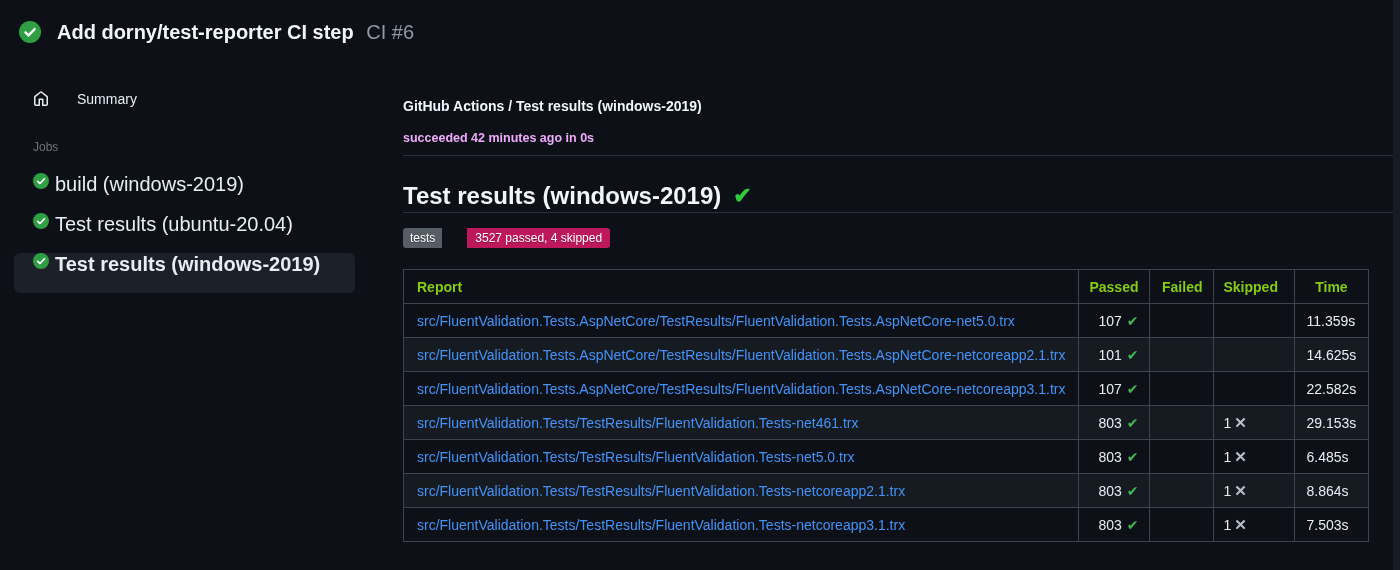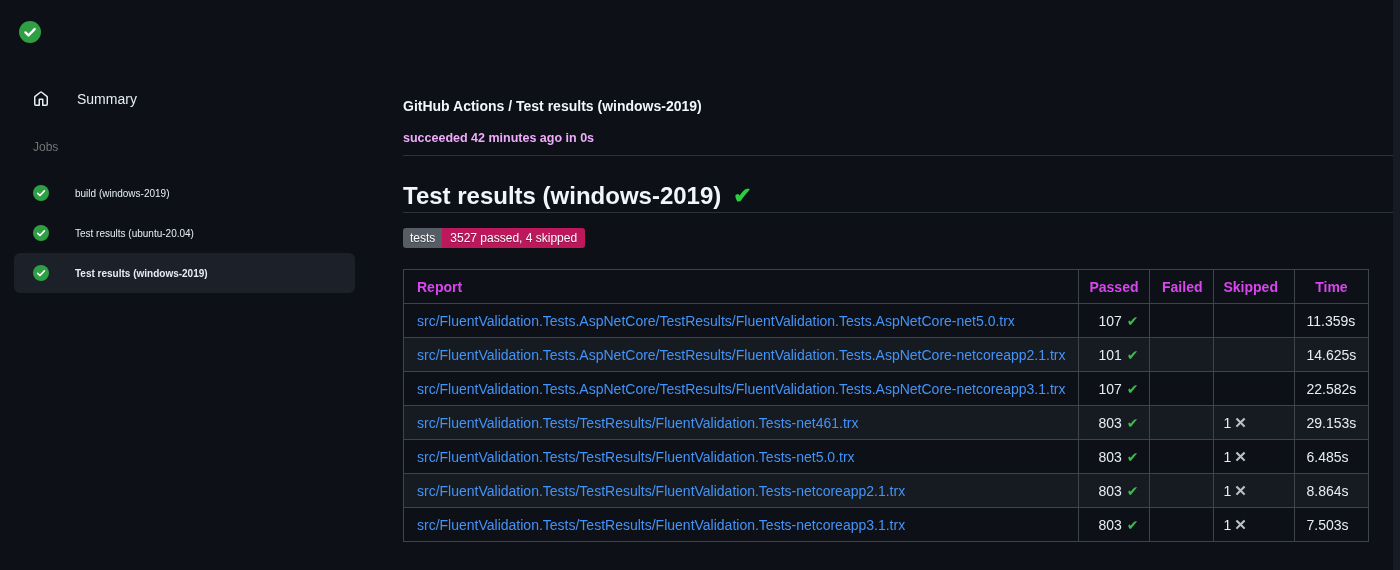--- a/index.html
+++ b/index.html
@@ -24,23 +24,23 @@
   .summary-row {
     position:absolute; left:33px; top:32px; height:22px;
     display:flex; align-items:center; gap:28px;
     font-size:14px; color:#e6edf3; cursor:pointer;
   }
   .summary-row svg { display:block; }
   .jobs-label { position:absolute; left:33px; top:84px; font-size:12px; color:#737373; }
   .job-list { position:absolute; left:0; top:117px; width:380px; }
   .job-item {
     position:relative; height:40px; width:341px; margin-left:14px;
-    display:flex; align-items:center; gap:26px;
+    display:flex; align-items:flex-start; gap:6px;
     padding-left:19px; border-radius:6px;
-    font-size:10px; color:#e6edf3; cursor:pointer; white-space:nowrap;
+    font-size:20px; color:#e6edf3; cursor:pointer; white-space:nowrap;
   }
   .job-item.selected { background:#1b2029; font-weight:700; }
   .job-item svg { flex:0 0 auto; display:block; }
 
   
   .main { position:absolute; left:403px; top:56px; width:990px; }
   .job-title { position:absolute; left:0; top:42px; font-size:14px; font-weight:700; color:#f0f6fc; white-space:nowrap; }
   .job-subtitle { position:absolute; left:0; top:75px; font-size:12.5px; color:#f0abfc; white-space:nowrap;font-weight:bold; }
   .divider { position:absolute; left:0; width:990px; height:1px; background:#2b323b; }
   .divider-1 { top:99px; }
@@ -50,36 +50,36 @@
     display:flex; align-items:center; gap:12px;
     font-size:24px; font-weight:700; color:#f0f6fc; white-space:nowrap;
   }
   .heading-check { color:#2ecc40; font-size:22px; font-weight:700; line-height:1; }
 
   
   .badge {
     position:absolute; left:0; top:172px; height:20px;
     display:inline-flex; border-radius:3px; overflow:hidden;
     font-size:12px; line-height:20px; color:#ffffff;
-    text-shadow:0 1px 0 rgba(0,0,0,0.3); cursor:pointer;
+    text-shadow:0 1px 0 rgba(0,0,0,0.3); cursor:pointer;gap:25px;
   }
   .badge-label { background:#565d64; padding:0 7px; }
   .badge-value { background:#be185d; padding:0 8px; }
 
   
   .results-table {
     position:absolute; left:0; top:213px;
     border-collapse:collapse; table-layout:fixed;
     font-size:14px; color:#e6edf3;
   }
   .results-table th, .results-table td {
     border:1px solid #3d444d;
     white-space:nowrap; overflow:hidden;
   }
-  .results-table th { height:34px; font-weight:700; color:#d946ef; }
+  .results-table th { height:34px; font-weight:700; color:#84cc16; }
   .results-table td { height:34px; }
   .col-report  { width:663px; text-align:left;  padding:0 13px; }
   .col-passed  { width:70px;  text-align:right; padding:0 10px; }
   .col-failed  { width:64px;  text-align:right; padding:0 10px; }
   .col-skipped { width:81px;  text-align:left; padding:0 10px; }
   .col-time    { width:73px;  padding:0 12px; }
   .results-table tbody tr:nth-child(even) { background:#161b22; }
   .report-link { color:#4493f8; text-decoration:none; cursor:pointer; }
   .pass-check { color:#3fb950; font-size:14px; margin-left:5px; }
   .skip-x { color:#b8c0c9; font-size:15px; font-weight:700; margin-left:3px; }
@@ -92,20 +92,24 @@
 </style>
 </head>
 <body>
 
 <div class="run-header">
   <span class="run-status-icon">
     <svg viewBox="0 0 16 16" width="22" height="22">
       <circle cx="8" cy="8" r="8" fill="#2ea043"></circle>
       <path d="M4.7 8.3l2.2 2.2 4.5-4.6" stroke="#ffffff" stroke-width="1.7" fill="none" stroke-linecap="round" stroke-linejoin="round"></path>
     </svg>
+  </span>
+  <span class="run-title-wrap">
+    <span class="run-title">Add dorny/test-reporter CI step</span>
+    <span class="run-number">CI #6</span>
   </span>
 </div>
 
 <div class="sidebar">
   <div class="summary-row">
     <span>
       <svg viewBox="0 0 16 16" width="16" height="16" fill="#e6edf3">
         <path d="M6.906.664a1.749 1.749 0 0 1 2.187 0l5.25 4.2c.415.332.657.835.657 1.367v7.019A1.75 1.75 0 0 1 13.25 15h-3.5a.75.75 0 0 1-.75-.75V9H7v5.25a.75.75 0 0 1-.75.75h-3.5A1.75 1.75 0 0 1 1 13.25V6.23c0-.531.242-1.034.657-1.366l5.25-4.2Zm1.25 1.171a.25.25 0 0 0-.312 0l-5.25 4.2a.25.25 0 0 0-.094.196v7.019c0 .138.112.25.25.25H5.5V8.25a.75.75 0 0 1 .75-.75h3.5a.75.75 0 0 1 .75.75v5.25h2.75a.25.25 0 0 0 .25-.25V6.23a.25.25 0 0 0-.094-.195Z"></path>
       </svg>
     </span>

